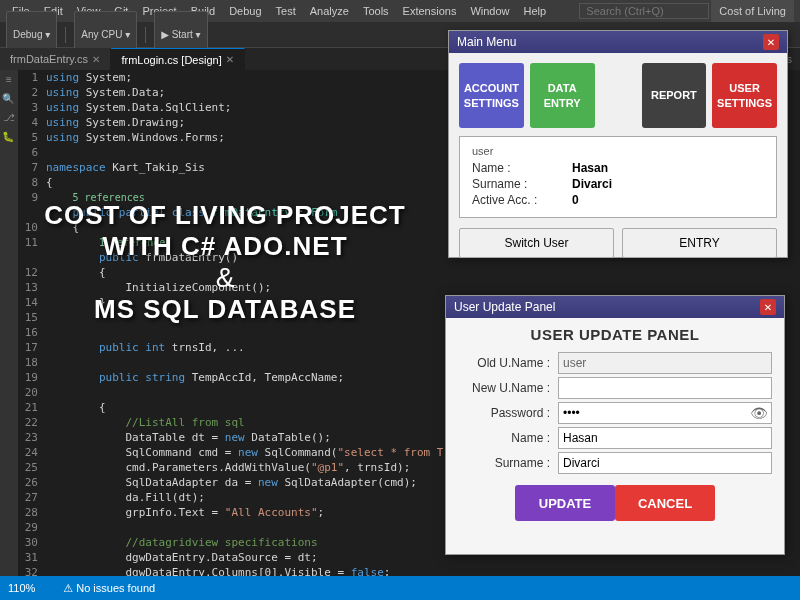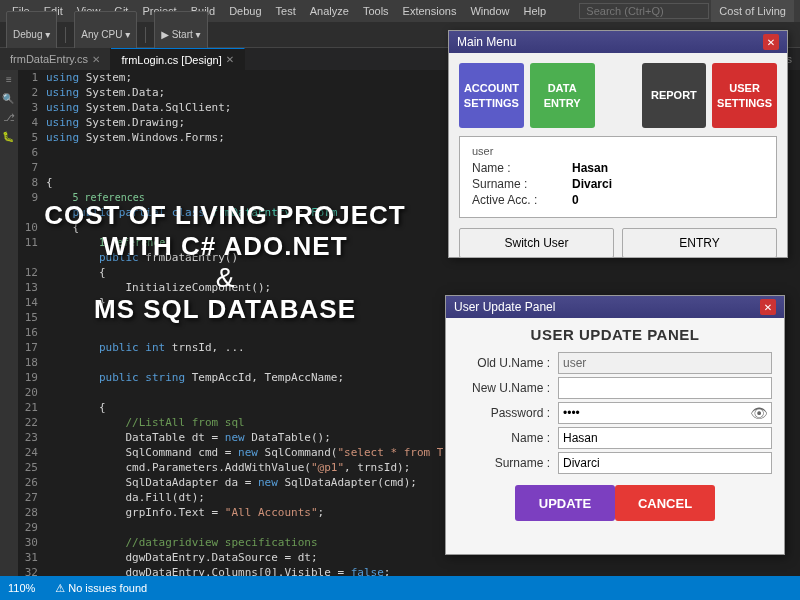--- a/index.html
+++ b/index.html
@@ -177,21 +177,21 @@
     .status-bar {
       position: absolute;
       bottom: 0; left: 0; right: 0;
       height: 20px;
       background: #007acc;
       display: flex;
       align-items: center;
       padding: 12px 8px;
       font-size: 11px;
       color: #fff;
-      gap: 20px;
+      gap: 28px;
       margin-top: 40px;
     }
 
     
     .window-main-menu {
       position: absolute;
       top: 30px; left: 448px;
       width: 340px;
       height: 228px;
       background: #f0f0f0;
@@ -448,20 +448,21 @@
   <div class="code-line">
       <span class="line-num">5</span>
       <span class="code-content"><span class="kw">using</span> System.Windows.Forms;</span>
     </div>
   <div class="code-line">
       <span class="line-num">6</span>
       <span class="code-content"> </span>
     </div>
   <div class="code-line">
       <span class="line-num">7</span>
+      <span class="code-content"><span class="kw">namespace</span> Kart_Takip_Sis</span>
     </div>
   <div class="code-line">
       <span class="line-num">8</span>
       <span class="code-content">{</span>
     </div>
   <div class="code-line">
       <span class="line-num">9</span>
       <span class="code-content">    <span style="color:#7ec894;font-size:10px;">5 references</span></span>
     </div>
   <div class="code-line">

